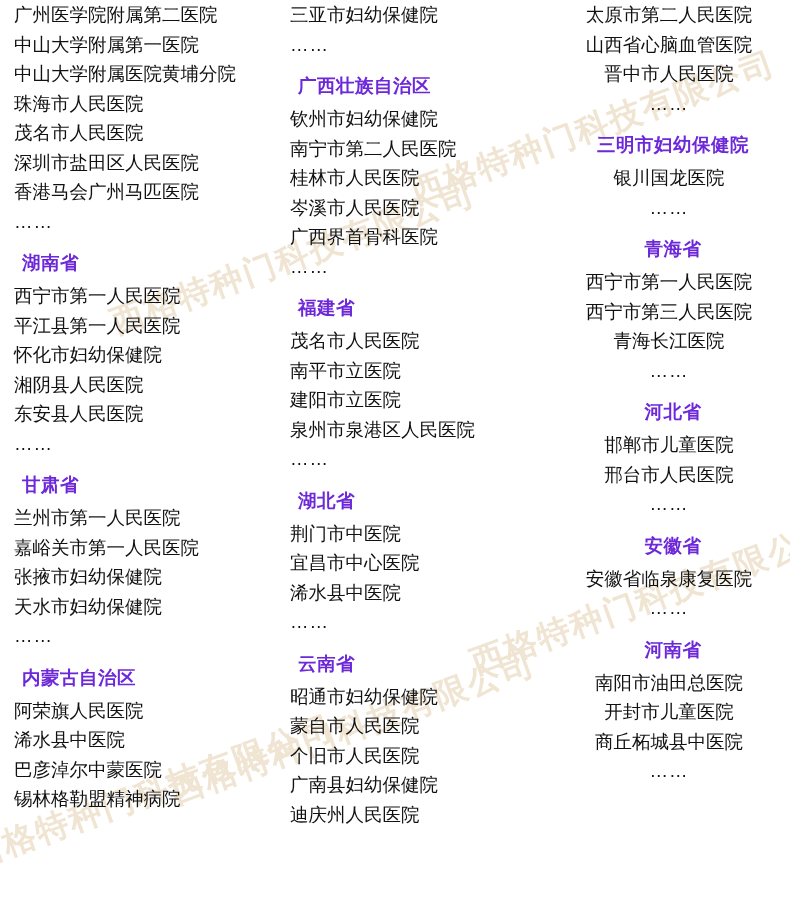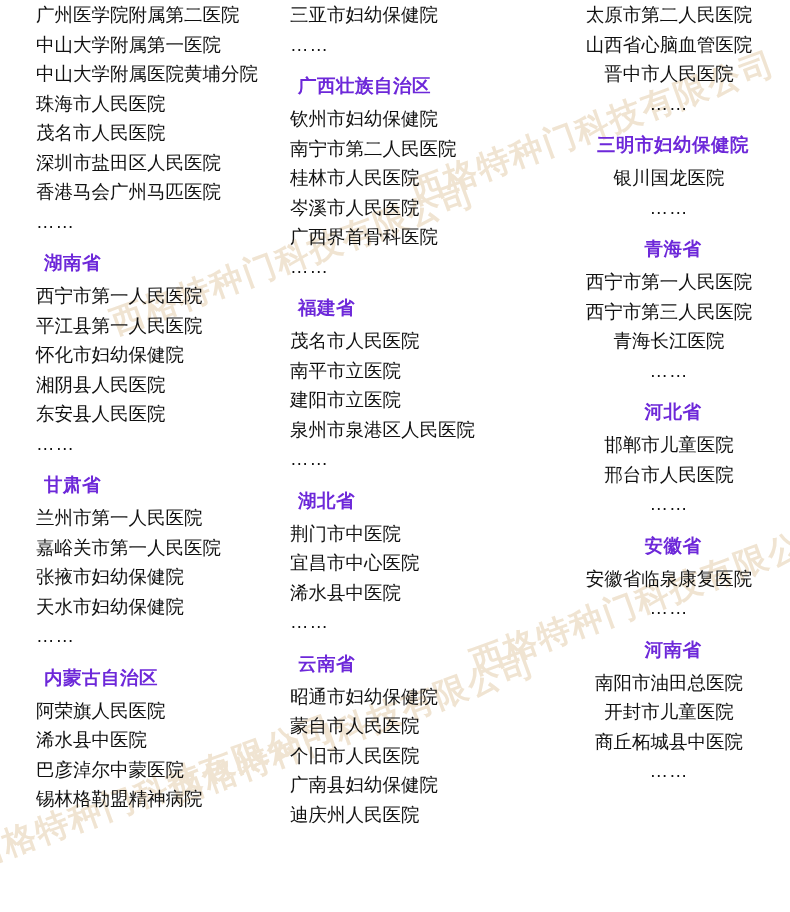--- a/index.html
+++ b/index.html
@@ -44,21 +44,21 @@
     z-index: 1;
     display: flex;
     width: 790px;
     height: 912px;
     box-sizing: border-box;
     padding: 0px 0 0 0;
   }
   .col {
     box-sizing: border-box;
   }
-  .col-1 { width: 278px; padding-left: 36px; }
+  .col-1 { width: 278px; padding-left: 14px; }
   .col-2 { width: 270px; padding-left: 12px; }
   .col-3 { width: 242px; padding-left: 0px; text-align: center; }
 
   .province {
     color: #6d28d9;
     font-size: 18.5px;
     font-weight: bold;
     margin: 0 0 6px 8px;
     letter-spacing: 0.5px;
   }

